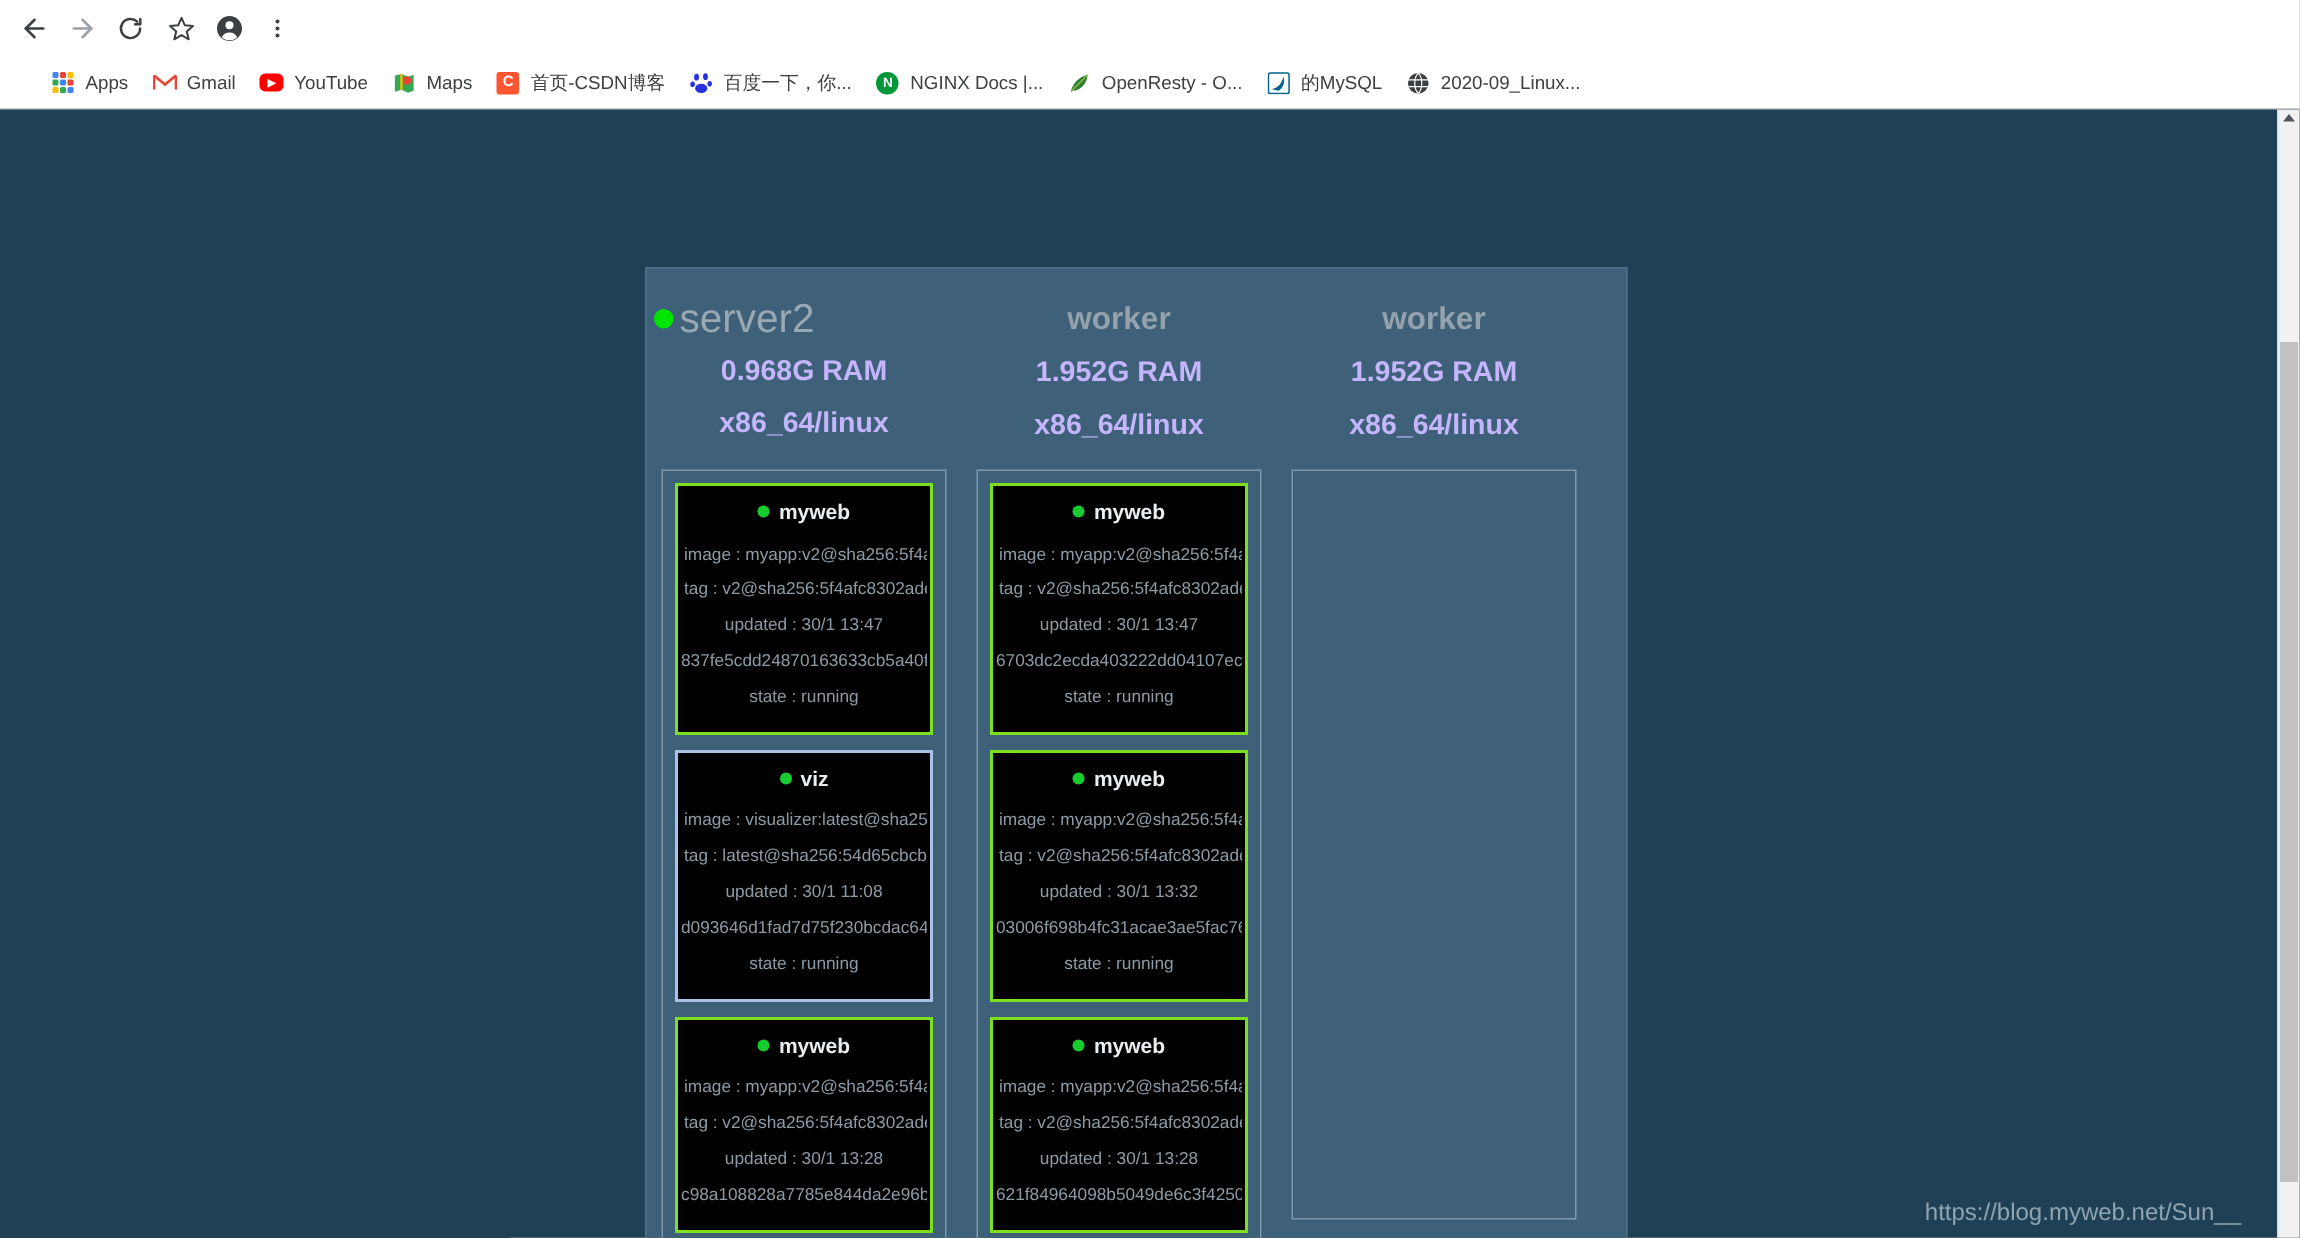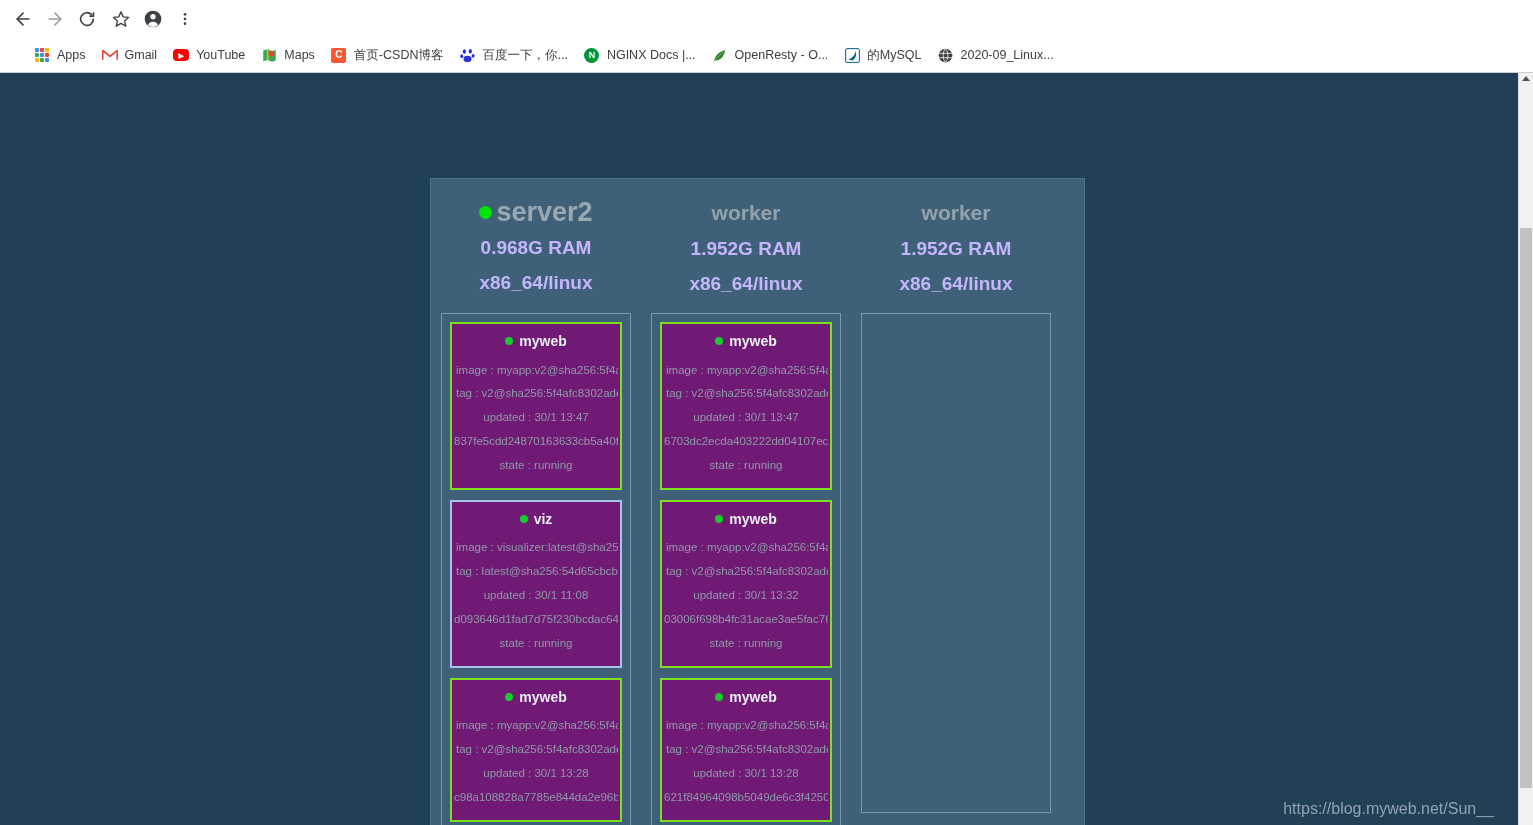--- a/index.html
+++ b/index.html
@@ -183,24 +183,24 @@
   }
   .node-head {
     width: 210px;
     text-align: center;
     padding: 0 5px;
   }
   .node-head .nh-title {
     font-size: 27px;
     color: #9aa8b2;
     line-height: 1.28;
-    font-weight: 700;
+    font-weight: 400;
     display: flex;
     align-items: center;
-    justify-content: center;
+    justify-content: flex-start;
   }
   .dot {
     width: 13px; height: 13px;
     border-radius: 50%;
     display: inline-block;
     margin-right: 4px;
     flex: 0 0 auto;
   }
   .node-head .nh-role {
     font-size: 21px;
@@ -229,21 +229,21 @@
     background: transparent;
     padding: 8px;
     min-height: 40px;
   }
   .col-box.empty {
     height: 500px;
   }
 
   .task {
     border: 2px solid #7ce01e;
-    background: #701a75;
+    background: #000000;
     margin-bottom: 10px;
     padding: 8px 2px 10px 2px;
     overflow: hidden;
     position: relative;
   }
   .task.viz-task { border-color: #a8c2e8; }
 
   .task .t-name {
     text-align: center;
     font-size: 14px;

